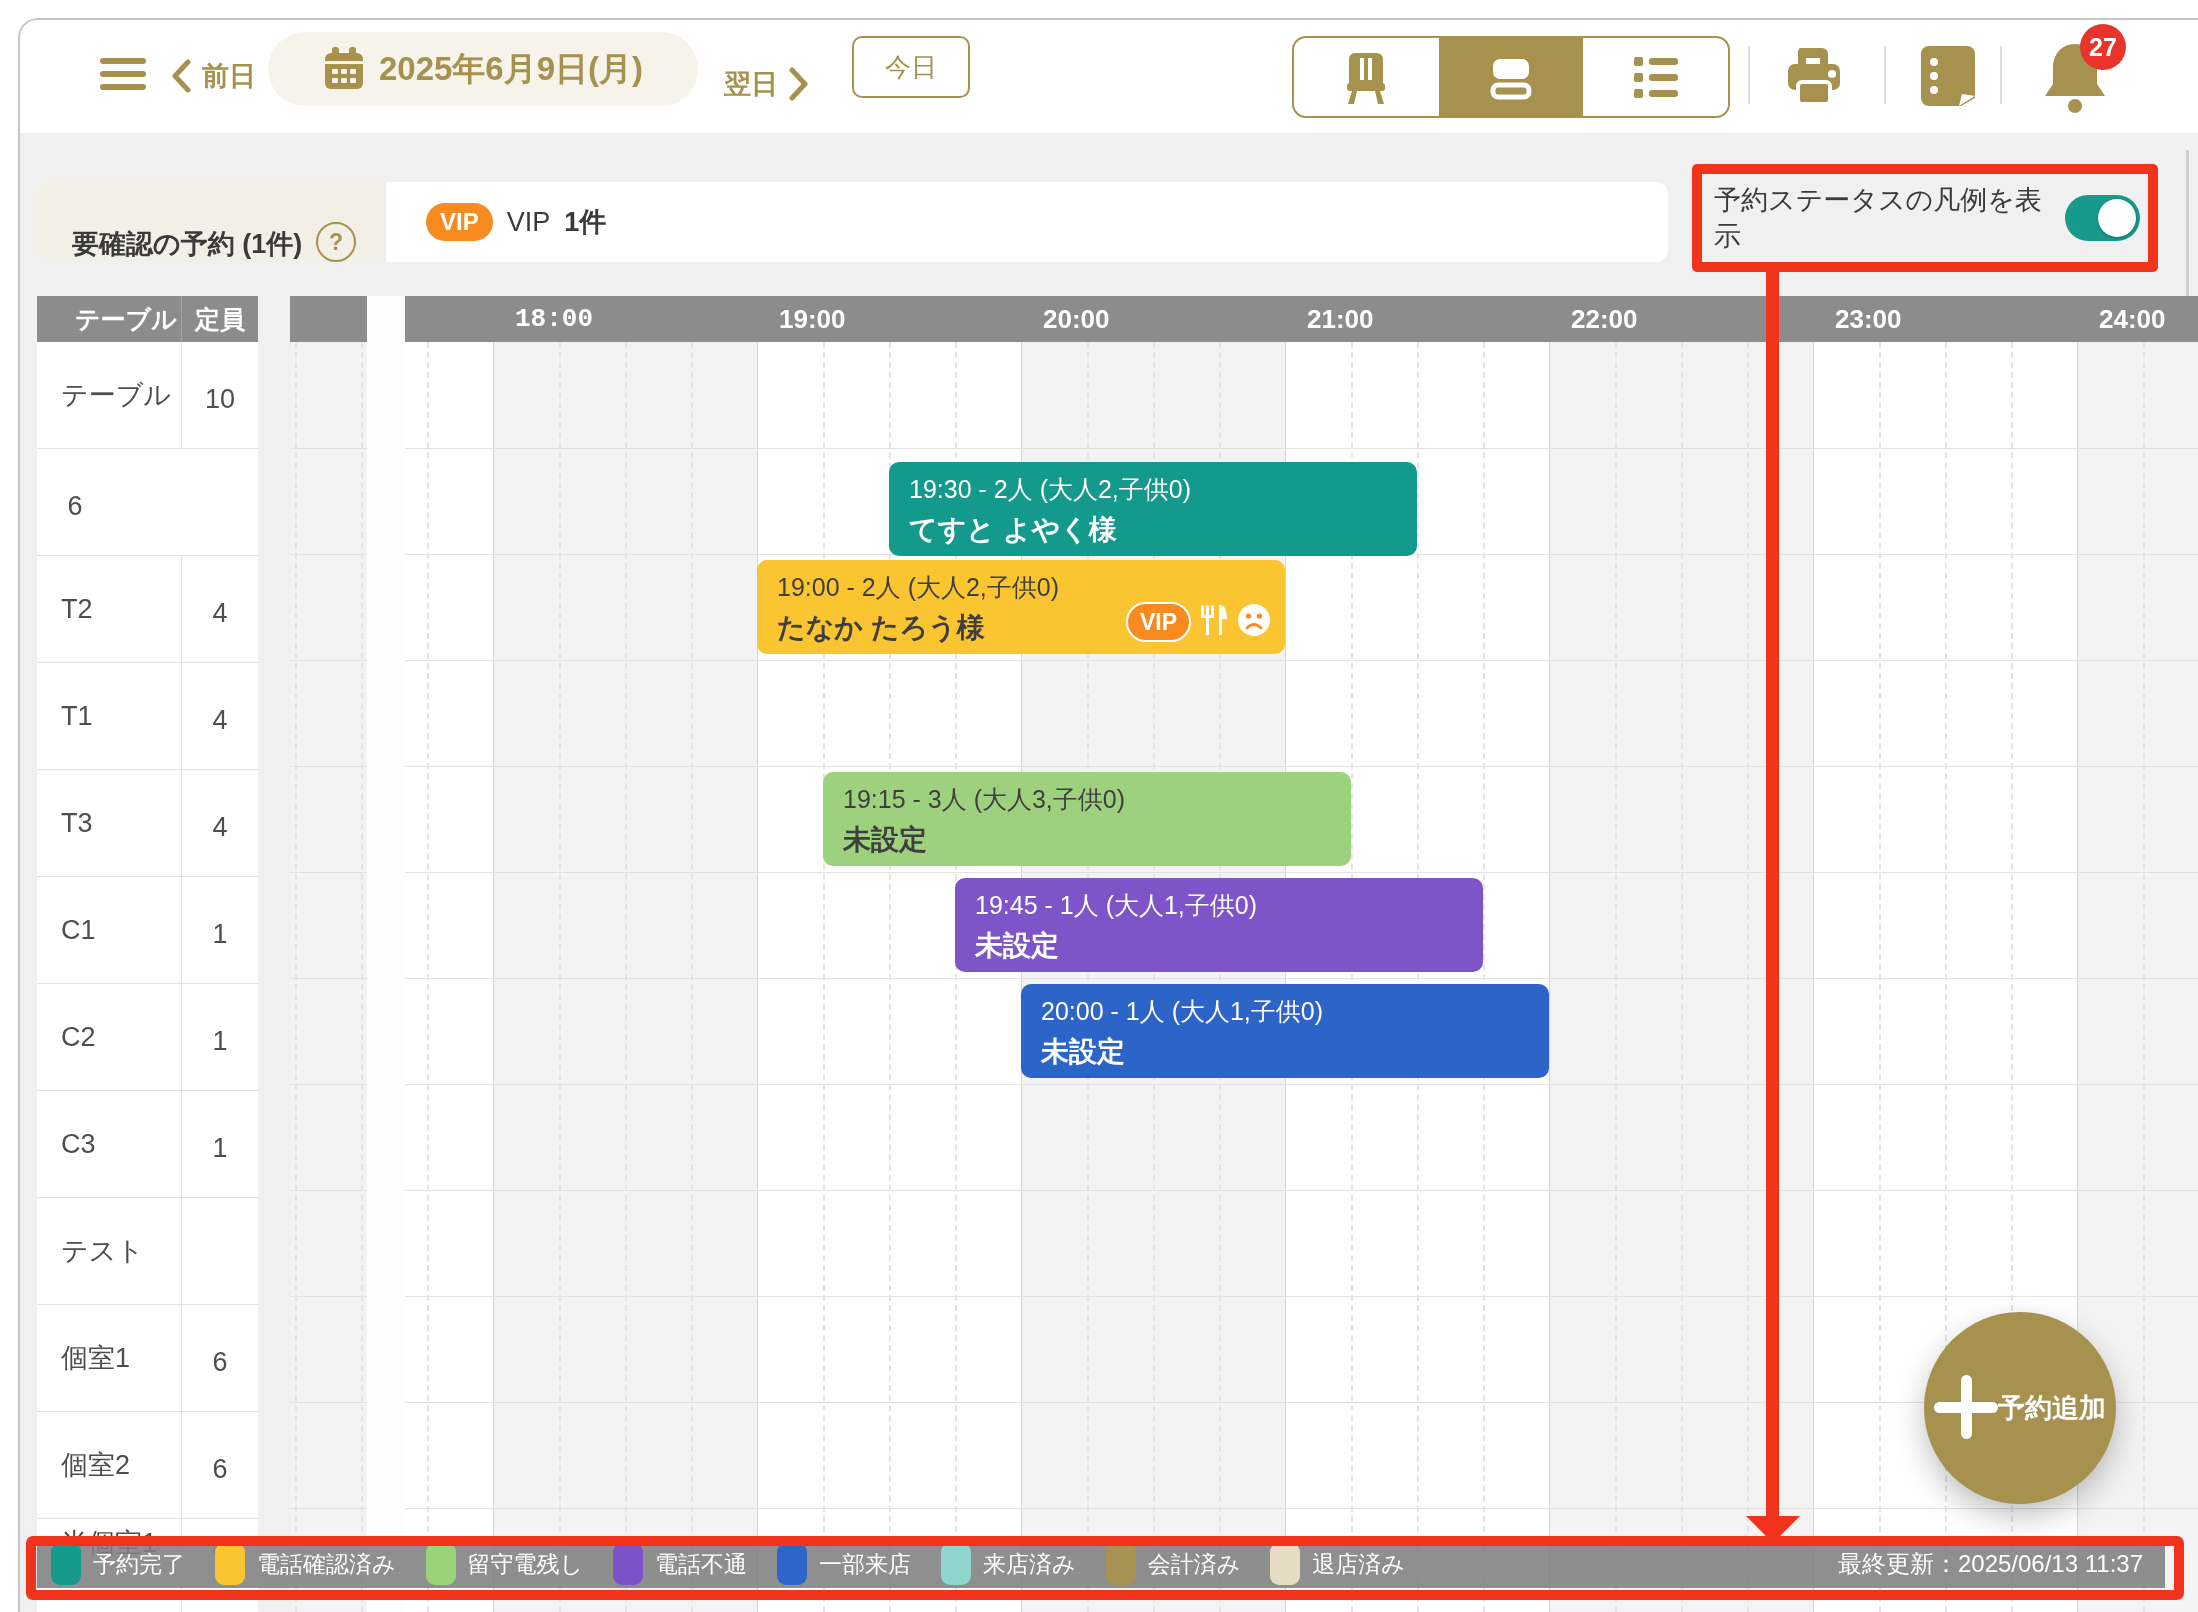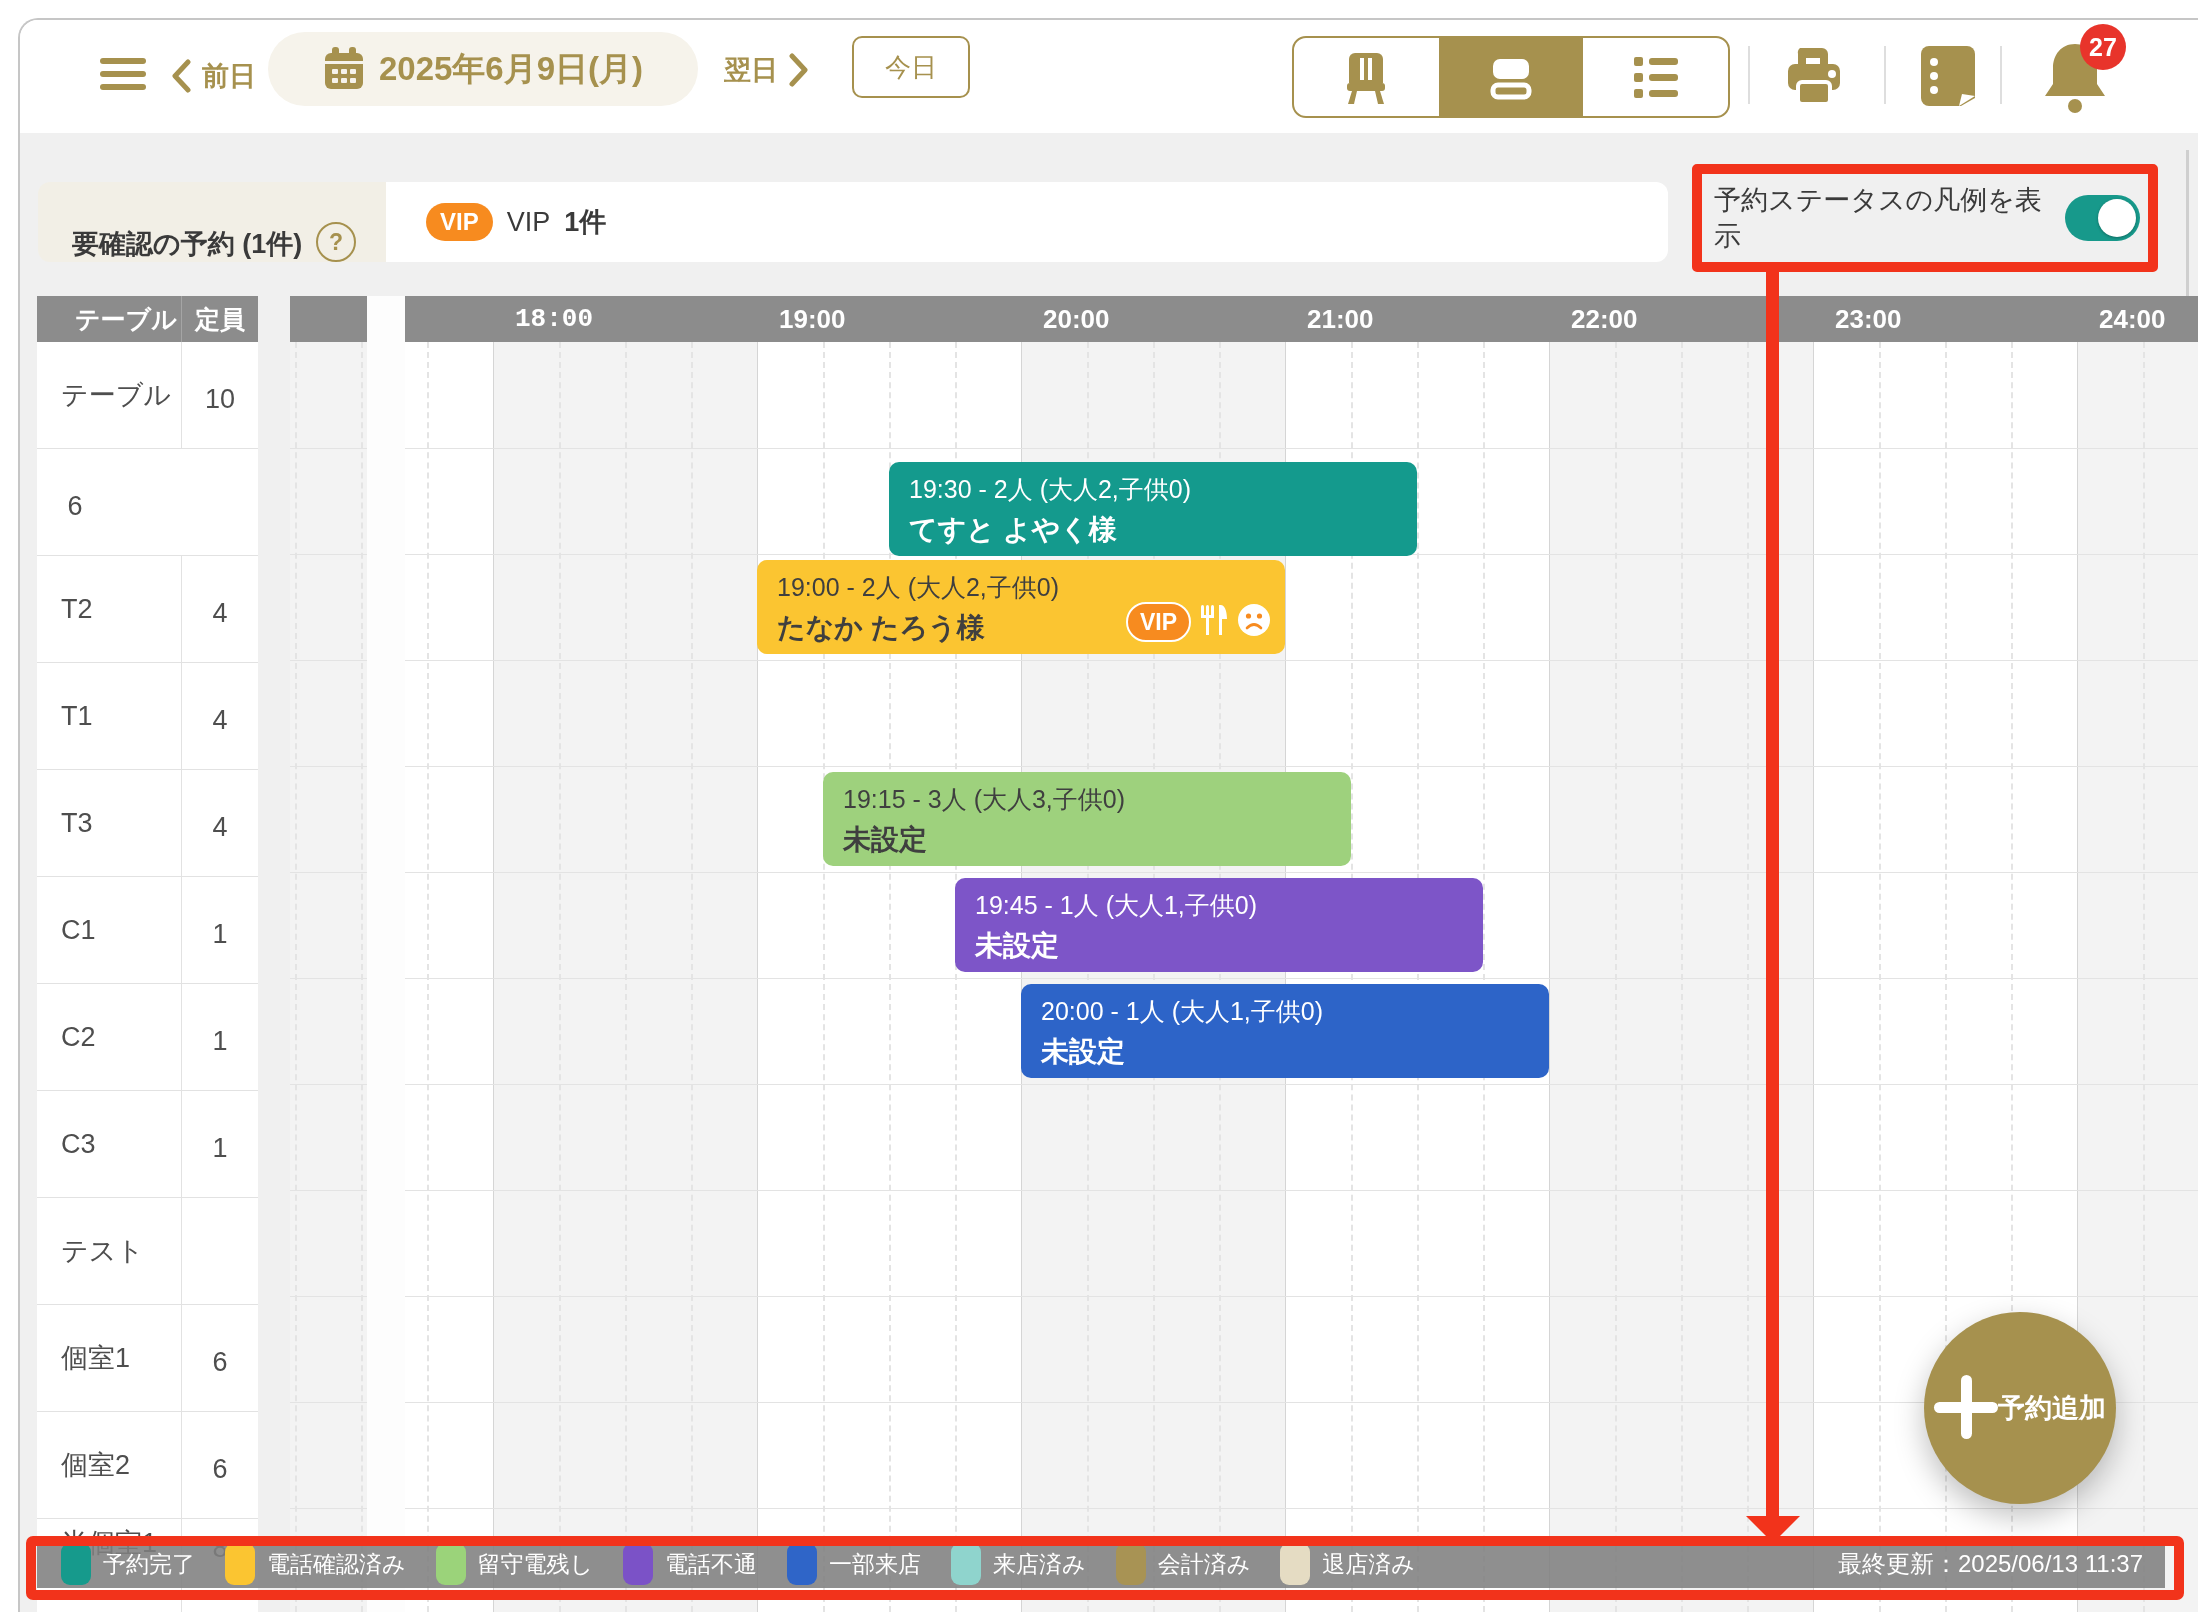--- a/index.html
+++ b/index.html
@@ -9,21 +9,21 @@
   
   .frame{left:18px;top:18px;width:2178px;height:1594px;border-top:2px solid #c6c6c6;border-left:2px solid #c6c6c6;border-radius:20px 0 0 0;}
   .topbar-bg{left:20px;top:20px;width:2178px;height:113px;background:#fff;border-radius:18px 0 0 0;}
   .canvas-bg{left:20px;top:133px;width:2178px;height:1479px;background:#f0f0f0;}
   .scroll-line{left:2186px;top:150px;width:3px;height:1462px;background:#cfcfcf;}
   
   .hamburger{left:100px;top:58px;width:46px;height:32px;display:flex;flex-direction:column;justify-content:space-between;cursor:pointer;}
   .hamburger div{height:6px;background:#a6914e;border-radius:3px;}
   .navgrp{display:flex;align-items:center;gap:10px;color:#a6914e;font-size:27px;font-weight:700;}
   .prevgrp{left:170px;top:58px;}
-  .nextgrp{left:724px;top:52px;}
+  .nextgrp{left:724px;top:66px;}
   .datepill{left:268px;top:32px;width:430px;height:74px;background:#f6f3eb;border-radius:37px;display:flex;align-items:center;justify-content:center;gap:14px;}
   .datepill .dtxt{color:#a6914e;font-size:33px;font-weight:700;}
   .todaybtn{left:852px;top:36px;width:118px;height:62px;border:2px solid #a6914e;border-radius:10px;color:#a6914e;font-size:26px;display:flex;align-items:center;justify-content:center;background:#fff;}
   .segmented{left:1292px;top:36px;width:434px;height:78px;border:2.5px solid #a6914e;border-radius:14px;overflow:hidden;display:flex;background:#fff;}
   .seg{flex:1;display:flex;align-items:center;justify-content:center;}
   .seg.active{background:#a6914e;}
   .vsep{width:2px;height:58px;background:#dedede;top:46px;}
   .iconbtn{top:40px;width:80px;height:72px;display:flex;align-items:center;justify-content:center;}
   .bellwrap{left:2030px;top:36px;width:90px;height:80px;}
   .badge{left:2080px;top:24px;width:46px;height:46px;background:#e8342b;border-radius:50%;color:#fff;font-size:25px;font-weight:700;display:flex;align-items:center;justify-content:center;z-index:3;}
@@ -56,21 +56,21 @@
   .dash{position:absolute;top:46px;bottom:0;width:0;border-left:2px dashed #e4e4e4;z-index:1;}
   .hline{position:absolute;top:46px;bottom:0;width:1px;background:#d5d5d5;z-index:1;}
   .rline{position:absolute;left:0;right:0;height:1px;background:#e3e3e3;z-index:1;}
   .seam{position:absolute;left:77px;top:0;width:38px;bottom:0;background:#fdfdfd;z-index:4;}
   .resv{position:absolute;height:94px;border-radius:10px;box-sizing:border-box;padding:11px 20px;z-index:6;}
   .resv .l1{font-size:25px;}
   .resv .l2{font-size:28px;font-weight:700;margin-top:5px;}
   .flagrow{position:absolute;right:14px;bottom:12px;display:flex;align-items:center;gap:8px;}
   .fvip{height:36px;padding:0 12px;background:#f78b1f;border:2.5px solid #fff;border-radius:20px;color:#fff;font-size:23px;font-weight:700;display:flex;align-items:center;}
   
-  .legend{left:37px;top:1540px;width:2128px;height:48px;background:rgba(128,128,128,0.88);display:flex;align-items:center;gap:30px;padding-left:24px;box-sizing:border-box;z-index:8;justify-content:center;}
+  .legend{left:37px;top:1540px;width:2128px;height:48px;background:rgba(128,128,128,0.88);display:flex;align-items:center;gap:30px;padding-left:14px;box-sizing:border-box;z-index:8;justify-content:center;}
   .litem{display:flex;align-items:center;gap:12px;}
   .lsw{width:30px;height:42px;border-radius:9px;}
   .llb{color:#fff;font-size:23px;}
   .lupd{margin-left:auto;padding-right:22px;color:#fff;font-size:24px;}
   
   .fab{left:1924px;top:1312px;width:192px;height:192px;border-radius:50%;background:#a6914e;box-shadow:0 12px 30px rgba(0,0,0,.25);display:flex;flex-direction:row;align-items:center;justify-content:center;z-index:7;color:#fff;}
   .fab .plus{position:relative;width:64px;height:64px;margin-bottom:2px;}
   .fab .plus::before,.fab .plus::after{content:"";position:absolute;background:#fff;border-radius:6px;}
   .fab .plus::before{left:0;top:27px;width:64px;height:11px;}
   .fab .plus::after{left:27px;top:0;width:11px;height:64px;}

